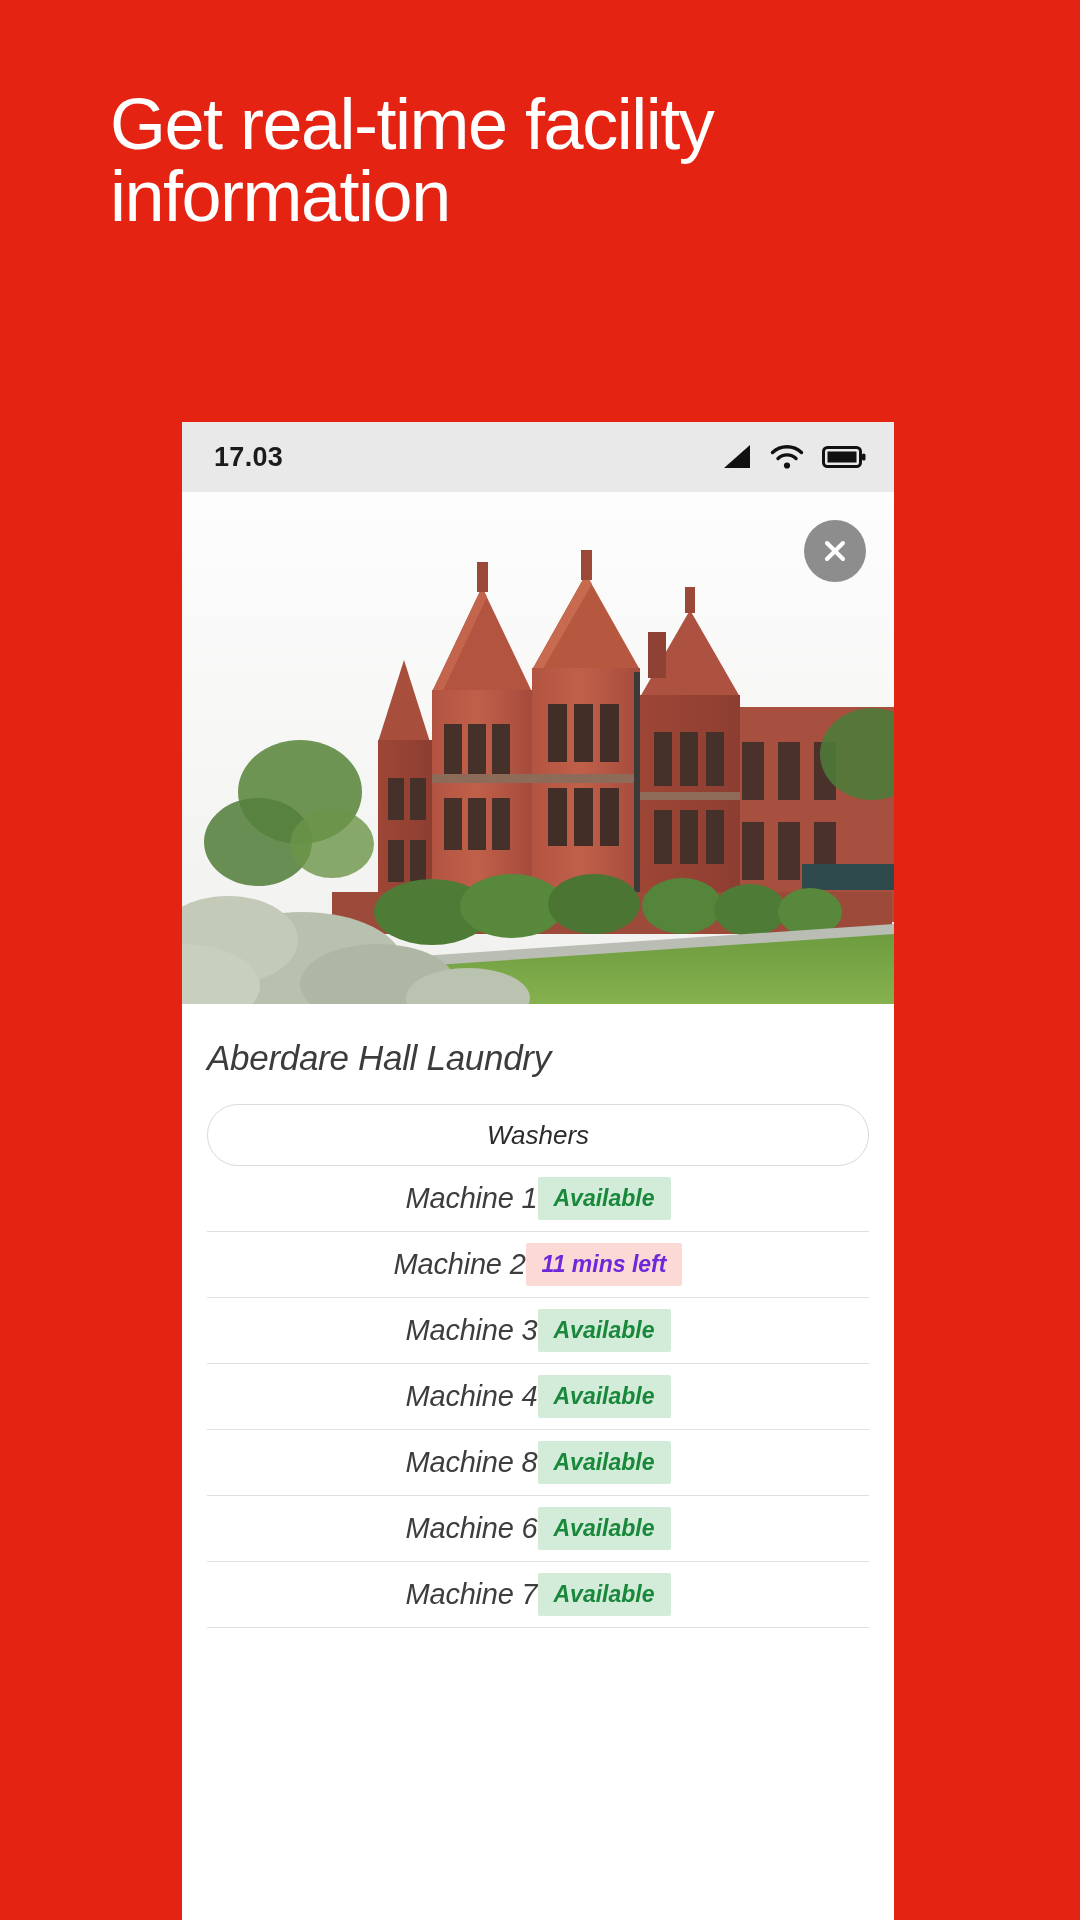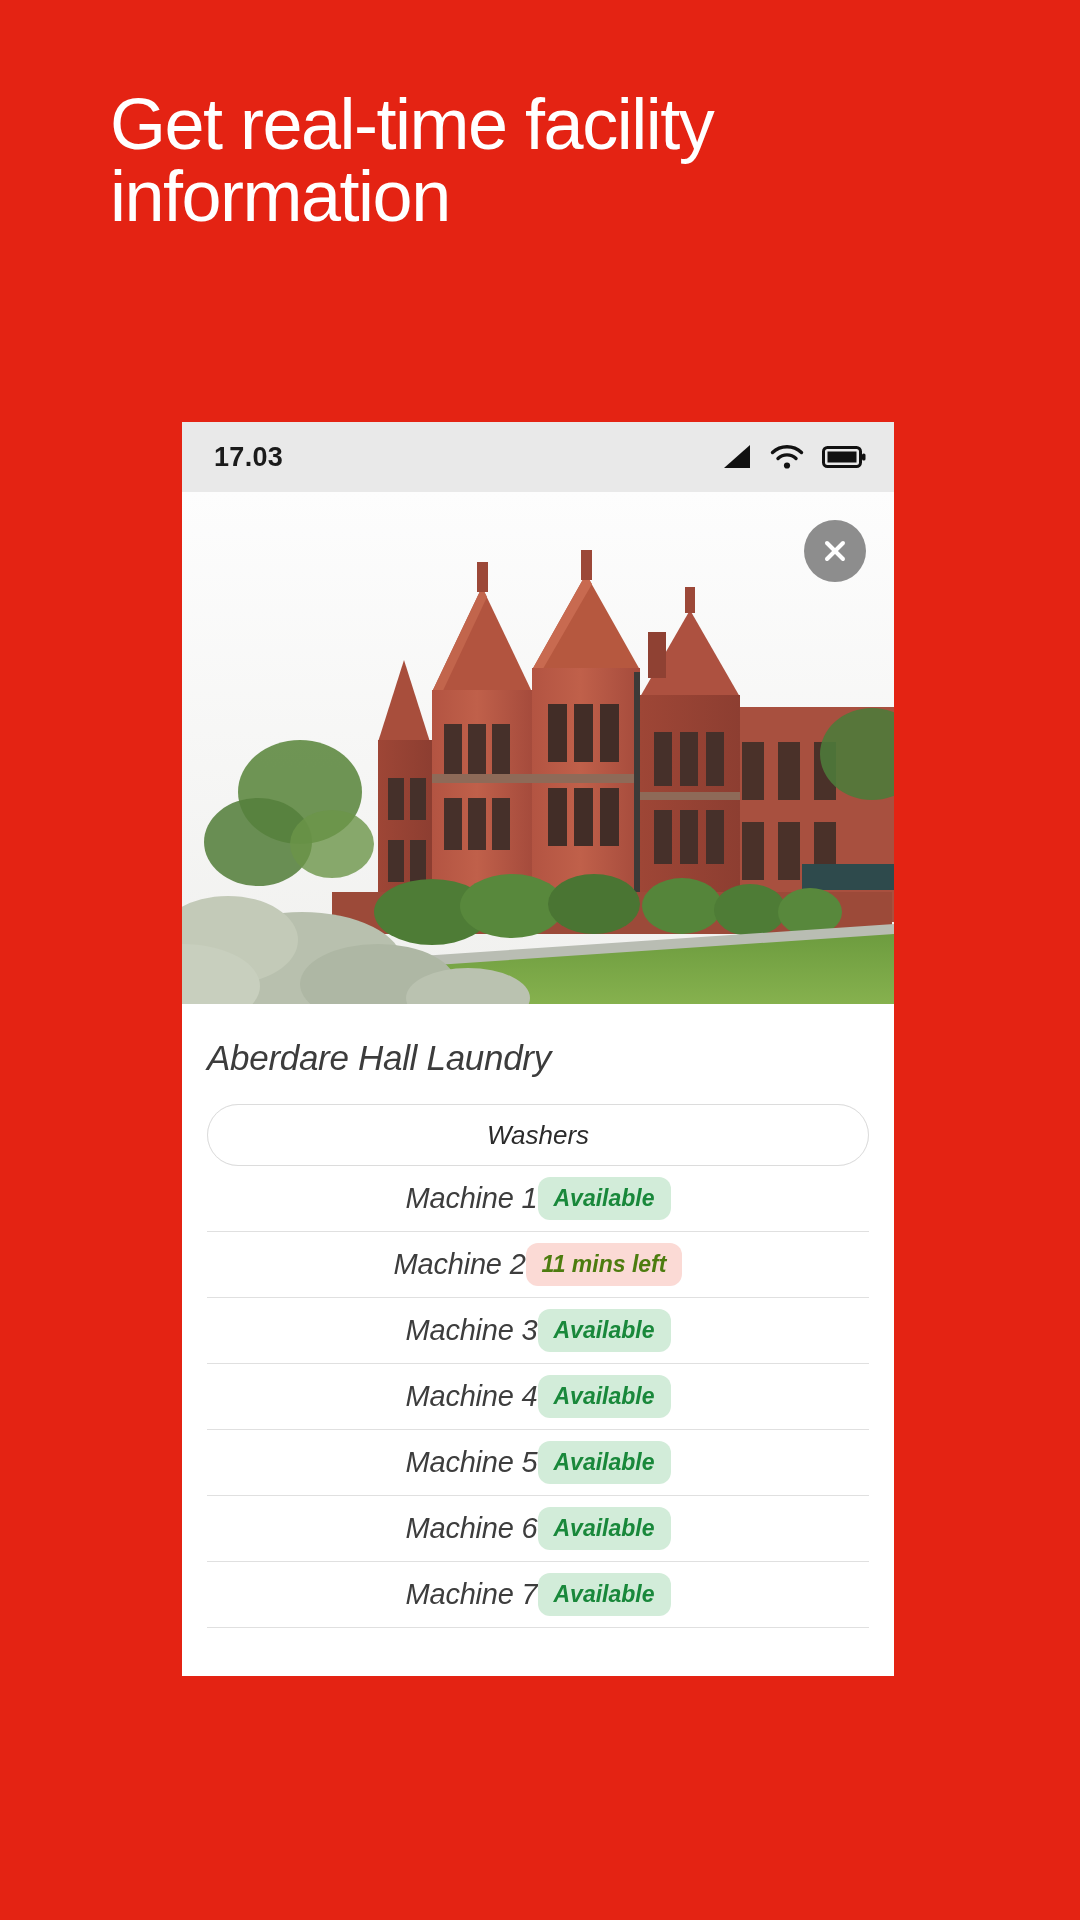--- a/index.html
+++ b/index.html
@@ -18,21 +18,21 @@
     font-size:72px;
     font-weight:normal;
     line-height:1.0;
     letter-spacing:-1.5px;
   }
 
   
   .phone {
     position:absolute;
     left:182px; top:422px;
-    width:712px; height:1254px;
+    width:712px; height:1498px;
     background:#ffffff;
     overflow:hidden;
   }
 
   
   .statusbar {
     height:70px;
     background:#e9e9e9;
     display:flex;
     align-items:center;
@@ -123,25 +123,25 @@
   }
   .machine-name {
     font-size:29px;
     color:#3d3d3d;
     letter-spacing:-0.2px;
   }
   .badge {
     font-size:23px;
     font-weight:bold;
     padding:8px 16px;
-    border-radius:12px;
+    border-radius:2px;
     white-space:nowrap;
   }
   .badge.available { background:#d2ecd9; color:#19883b; }
-  .badge.busy      { background:#fbdad5; color:#4d7c0f; }
+  .badge.busy      { background:#fbdad5; color:#6d28d9; }
 </style>
 </head>
 <body>
 
 <div class="headline">Get real-time facility information</div>
 
 <div class="phone">
 
   <div class="statusbar">
     <span class="status-time">17.03</span>
@@ -306,21 +306,21 @@
       </div>
       <div class="machine-row">
         <span class="machine-name">Machine 3</span>
         <span class="badge available">Available</span>
       </div>
       <div class="machine-row">
         <span class="machine-name">Machine 4</span>
         <span class="badge available">Available</span>
       </div>
       <div class="machine-row">
-        <span class="machine-name">Machine 5</span>
+        <span class="machine-name">Machine 8</span>
         <span class="badge available">Available</span>
       </div>
       <div class="machine-row">
         <span class="machine-name">Machine 6</span>
         <span class="badge available">Available</span>
       </div>
       <div class="machine-row">
         <span class="machine-name">Machine 7</span>
         <span class="badge available">Available</span>
       </div>

